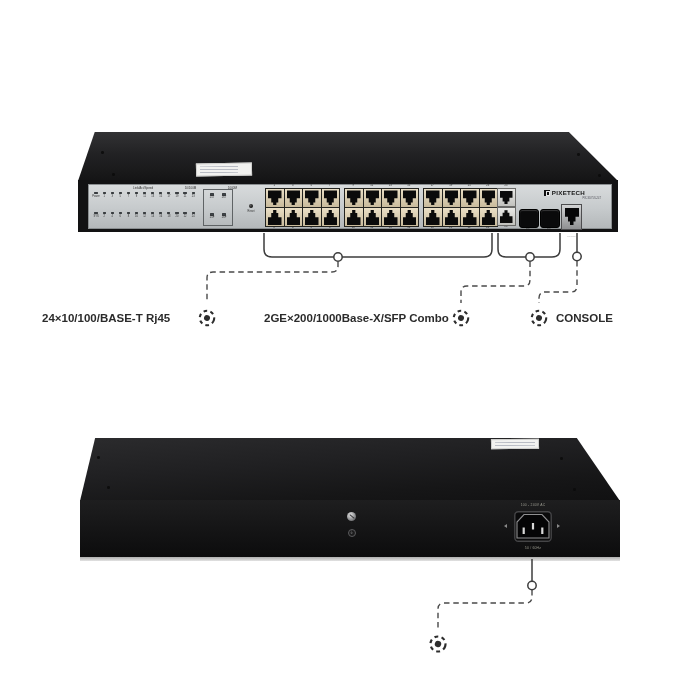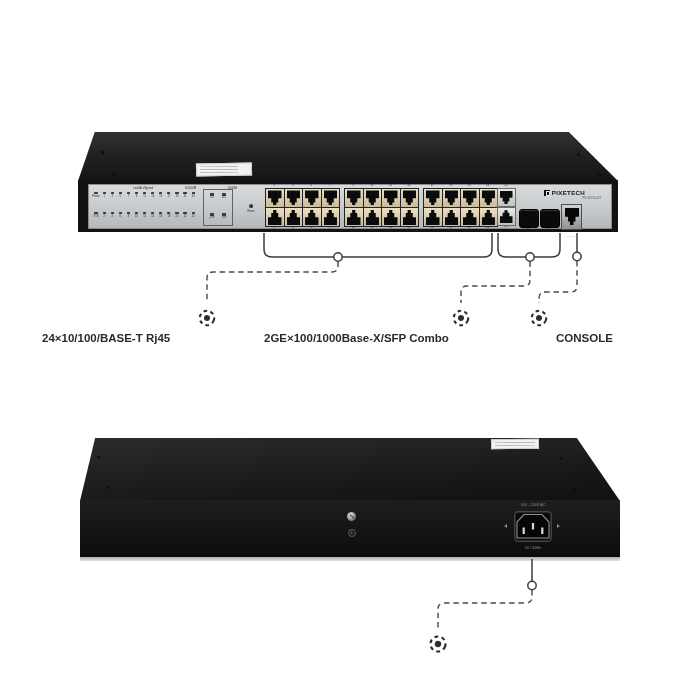--- a/index.html
+++ b/index.html
@@ -87,21 +87,21 @@
   .ground-sym{left:267.5px;top:29px;width:8px;height:8px;border-radius:50%;background:#1c1c1d;
     border:0.8px solid #5b5b5d;box-sizing:border-box;color:#8a8a8c;font-size:4.5px;line-height:6.5px;
     text-align:center;}
   .pwr-text{width:70px;text-align:center;font-size:3.4px;color:#9b9b90;letter-spacing:0.2px;}
   .pwr-arrow{width:0;height:0;border-top:2.6px solid transparent;border-bottom:2.6px solid transparent;}
   .pwr-arrow.left{border-left:3.6px solid #8a8a8a;}
   .pwr-arrow.right{border-right:3.6px solid #8a8a8a;}
 
   
   #callout-svg{left:0;top:0;pointer-events:none;}
-  .callout-label{position:absolute;font-weight:bold;color:#2b2b2b;white-space:nowrap;margin-top:20px;}
+  .callout-label{position:absolute;font-weight:bold;color:#2b2b2b;white-space:nowrap;}
   .cl-front{font-size:11.5px;line-height:14px;}
   .cl-rear{font-size:13.5px;line-height:15px;}
 </style>
 </head>
 <body>
 
 <div id="canvas">
 
   <div class="abs front-top">
     <div class="abs screw-dot" style="left:23px;top:19px;"></div>
@@ -473,16 +473,16 @@
           <circle r="3" fill="#2d2d2d"></circle>
       </g>
       <g transform="translate(438,644) rotate(18)">
         <circle r="7.5" fill="none" stroke="#2d2d2d" stroke-width="2.2" stroke-dasharray="3.8 3.5"></circle>
           <circle r="3.2" fill="#2d2d2d"></circle>
       </g>
     </g>
   </svg>
 
   <div class="callout-label cl-front" style="left:42px;top:311px;">24×10/100/BASE-T Rj45</div>
-  <div class="callout-label cl-front" style="left:264px;top:311px;">2GE×100/1000Base-X/SFP Combo</div>
+  <div class="callout-label cl-front" style="left:264px;top:311px;">2GE×200/1000Base-X/SFP Combo</div>
   <div class="callout-label cl-front" style="left:556px;top:311px;">CONSOLE</div>
 
 </div>
 
 </body></html>

